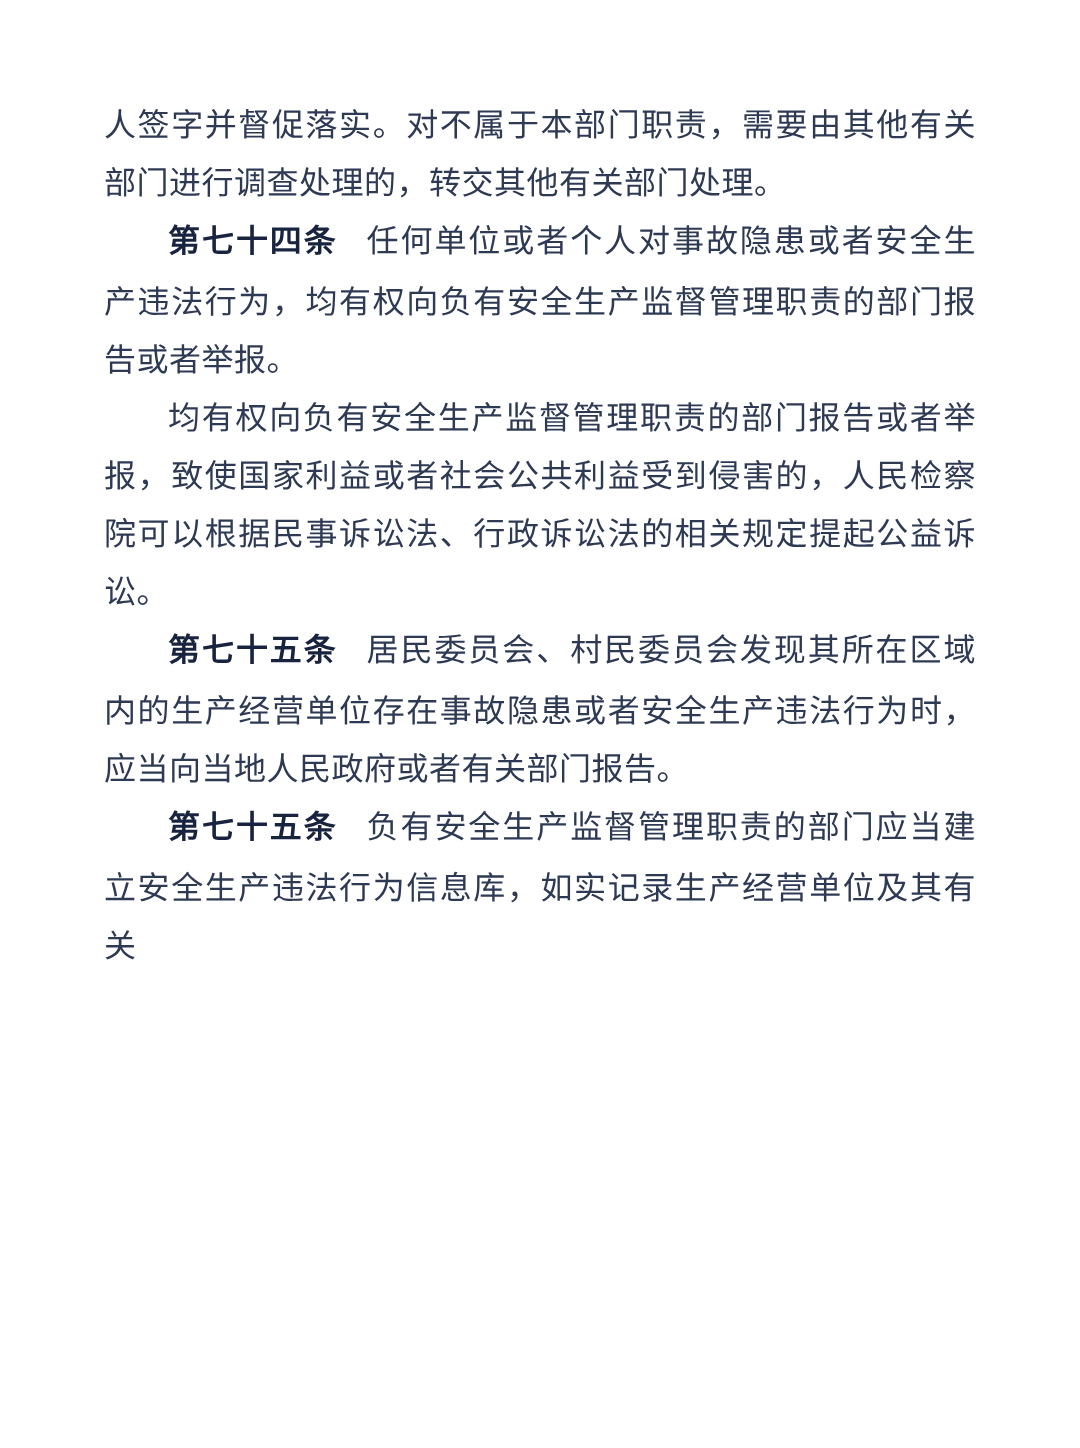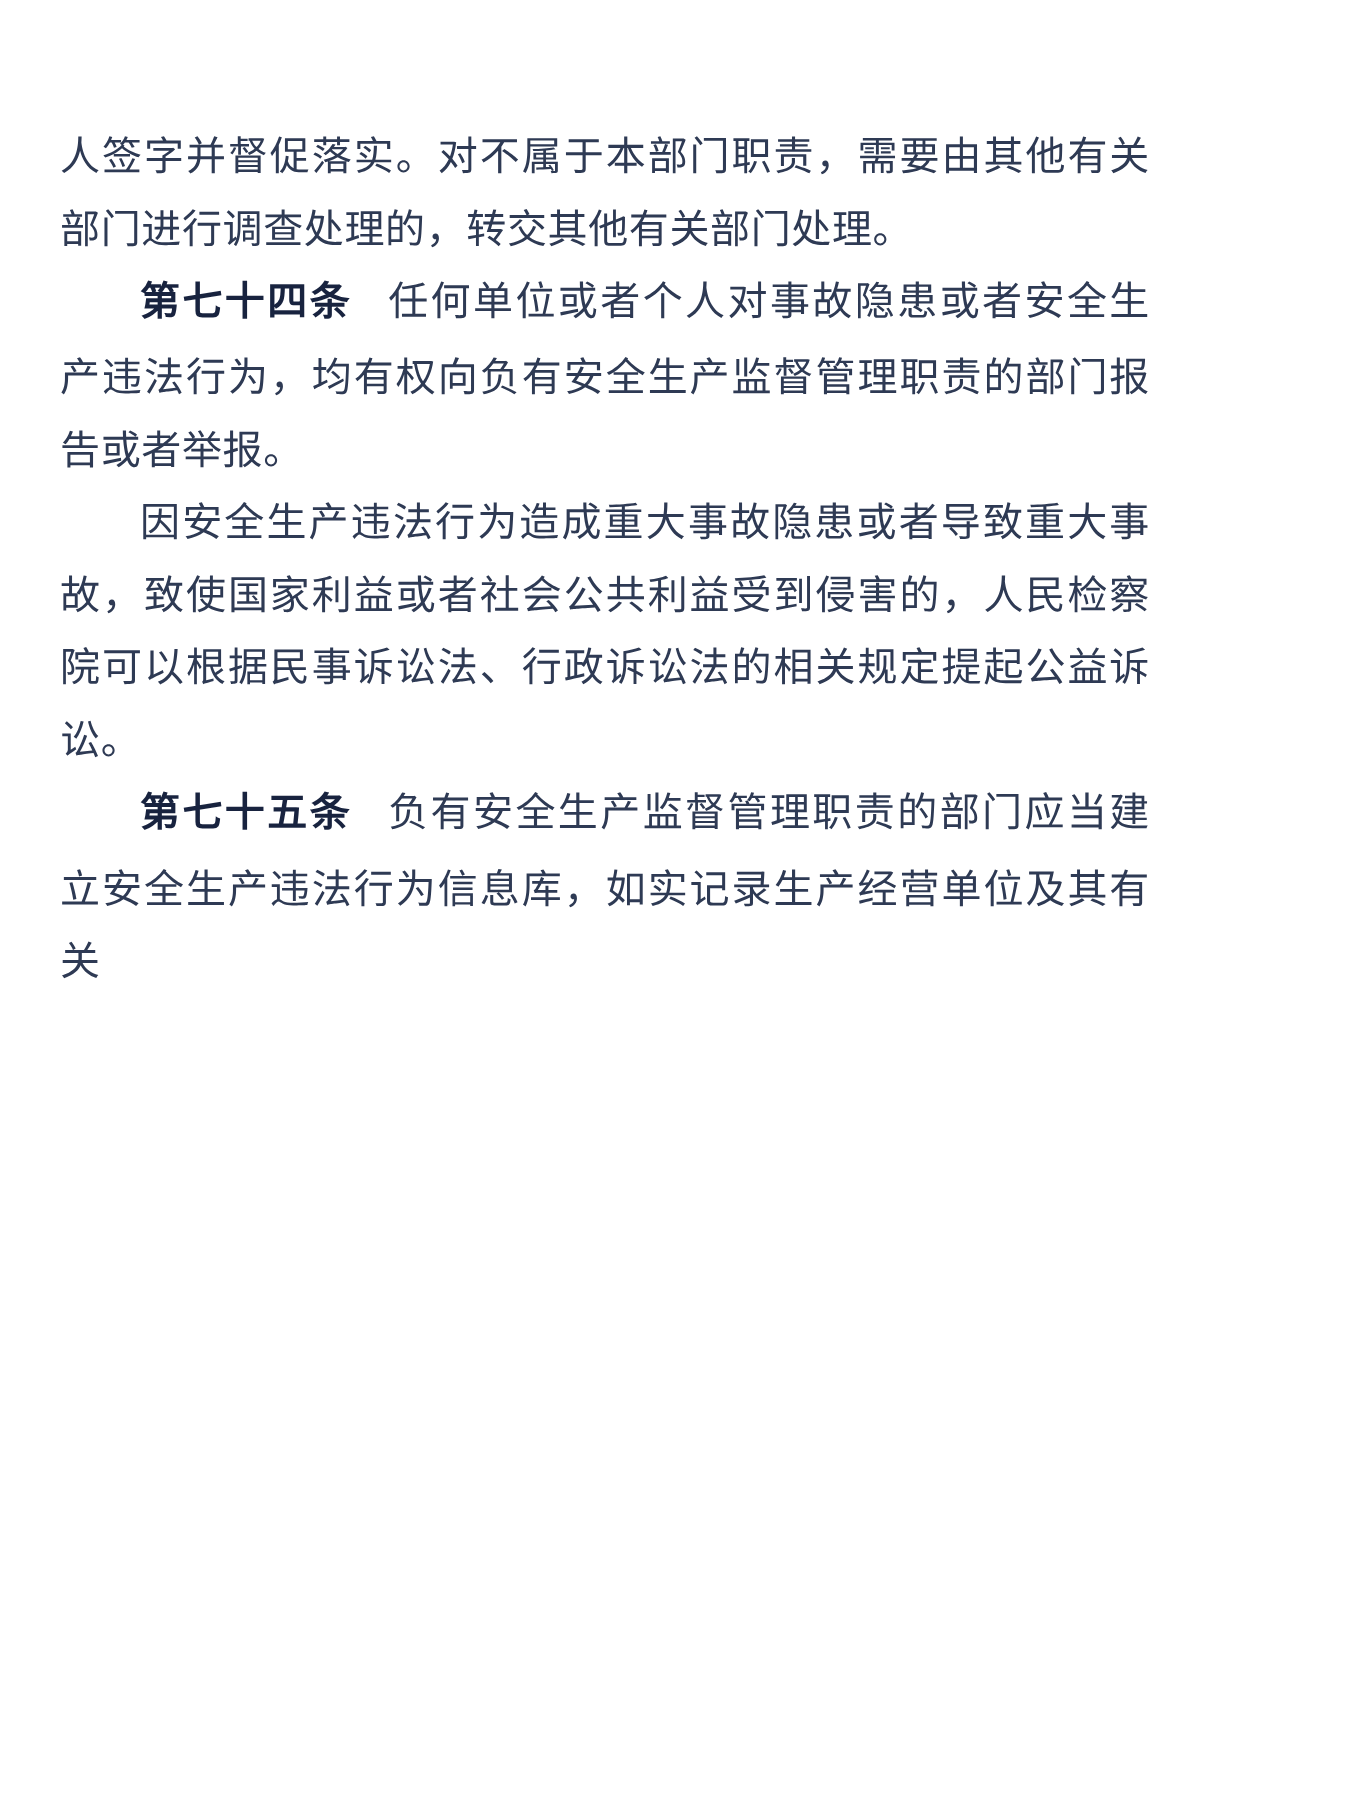--- a/index.html
+++ b/index.html
@@ -12,21 +12,21 @@
     margin: 0;
     padding: 0;
     background: #e9e9e9;
   }
   .page {
     position: relative;
     width: 1080px;
     height: 1448px;
     margin: 0 auto;
     background: var(--page-bg);
-    padding: 96px 104px 0 48px;
+    padding: 96px 104px 0 104px;
     overflow: hidden;
   }
   .text-block {
     width: 872px;
   }
   .text-block p {
     margin: 0;
     font-family: "Liberation Serif", "DejaVu Serif", serif;
     font-size: 32px;
     line-height: 58px;
@@ -44,16 +44,17 @@
     margin-right: 0.9em;
   }
 </style>
 </head>
 <body>
 
 <div class="page">
   <div class="text-block" id="paragraphs-container">
       <p>人签字并督促落实。对不属于本部门职责，需要由其他有关部门进行调查处理的，转交其他有关部门处理。</p>
       <p class="indent"><strong class="article-no">第七十四条</strong>任何单位或者个人对事故隐患或者安全生产违法行为，均有权向负有安全生产监督管理职责的部门报告或者举报。</p>
-      <p class="indent">因安全生产违法行为造成重大事故隐患或者导致重大事故，致使国家利益或者社会公共利益受到侵害的，人民检察院可以根据民事诉讼法、行政诉讼法的相关规定提起公益诉讼。</p>
+      <p class="indent">均有权向负有安全生产监督管理职责的部门报告或者举报，致使国家利益或者社会公共利益受到侵害的，人民检察院可以根据民事诉讼法、行政诉讼法的相关规定提起公益诉讼。</p>
+      <p class="indent"><strong class="article-no">第七十五条</strong>居民委员会、村民委员会发现其所在区域内的生产经营单位存在事故隐患或者安全生产违法行为时，应当向当地人民政府或者有关部门报告。</p>
       <p class="indent"><strong class="article-no">第七十五条</strong>负有安全生产监督管理职责的部门应当建立安全生产违法行为信息库，如实记录生产经营单位及其有关</p>
     </div>
 </div>
 
 </body></html>

